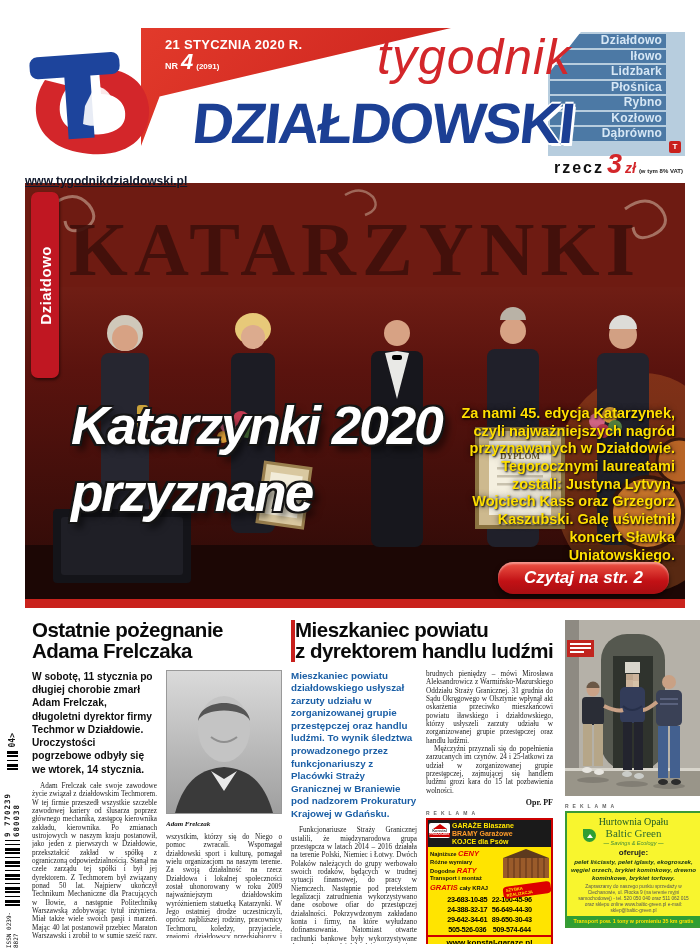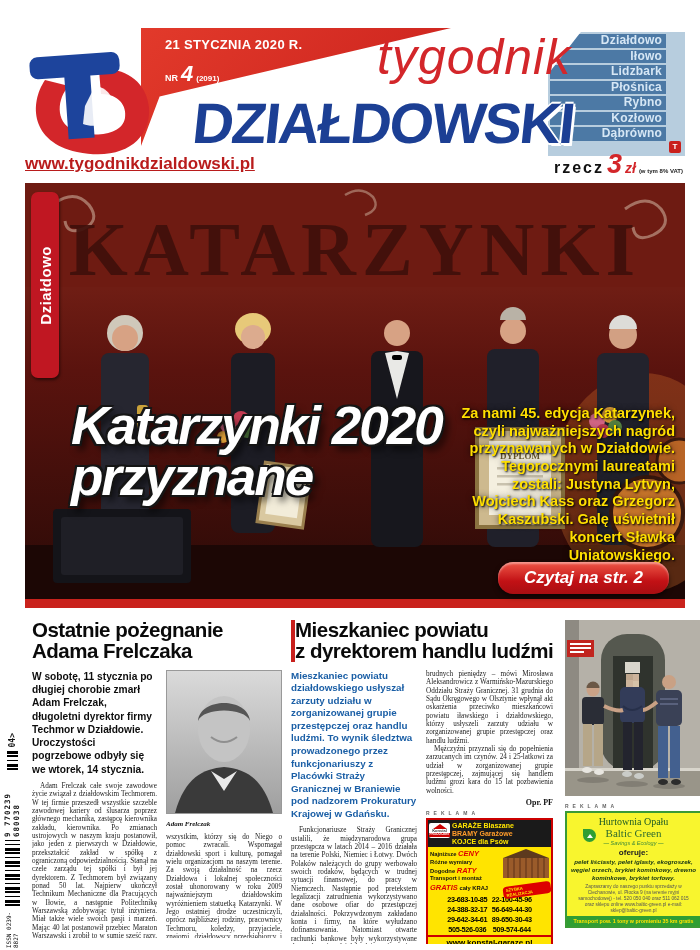--- a/index.html
+++ b/index.html
@@ -15,26 +15,26 @@
   .spine .ean{font-size:7.5px;font-family:"DejaVu Sans Mono",monospace;font-weight:bold;letter-spacing:1px;}
   .spine .ed{font-size:8px;font-family:"DejaVu Sans Mono",monospace;font-weight:bold;}
 
   
   .masthead{position:absolute;left:25px;top:28px;width:660px;height:152px;}
   .wedge{position:absolute;left:116px;top:0;width:310px;height:118px;
          background:linear-gradient(135deg,#e23a2b,#c9201c);
          clip-path:polygon(0 0,100% 0,6% 58%,0 100%);}
   .dateline{position:absolute;left:140px;top:9px;color:#fff;z-index:3;}
   .dateline .d1{font-size:13px;font-weight:bold;letter-spacing:.3px;}
-  .dateline .d2{margin-top:13px;display:flex;align-items:baseline;gap:3px;}
+  .dateline .d2{margin-top:1px;display:flex;align-items:baseline;gap:3px;}
   .dateline .nr{font-size:9px;font-weight:bold;}
   .dateline .num{font-size:22px;font-weight:bold;font-style:italic;line-height:.8;}
   .dateline .paren{font-size:8px;font-weight:bold;}
   .tdlogo{position:absolute;left:0;top:18px;z-index:2;}
-  .url{position:absolute;left:0;top:126px;font-size:17px;font-weight:bold;color:#b91c1c;
+  .url{position:absolute;left:0;top:146px;font-size:12px;font-weight:bold;color:#0f172a;
        text-decoration:underline;z-index:4;}
   .t-script{position:absolute;left:352px;top:0px;font-size:50px;font-style:italic;
             color:#d3262a;letter-spacing:1px;z-index:3;}
   .t-main{position:absolute;left:168px;top:62px;font-size:57px;font-weight:bold;color:#1c3f94;
           letter-spacing:-2px;transform:skewX(-6deg);z-index:3;white-space:nowrap;
           text-shadow:-2px 0 0 #fff,2px 0 0 #fff,0 -2px 0 #fff,0 2px 0 #fff,3px 3px 0 #fff;}
   .towns{position:absolute;right:0;top:4px;width:137px;height:124px;background:#b7cdde;
          clip-path:polygon(24% 0,100% 0,100% 100%,0 100%,0 34%);display:flex;}
   .towns .rows{flex:1;padding:2px 0 2px 2px;display:flex;flex-direction:column;gap:2px;}
   .town{height:13.5px;background:#4c79a5;color:#d6e7f5;font-size:12px;font-weight:bold;
@@ -55,21 +55,21 @@
   .cover svg{display:block;}
   .redbar{position:absolute;left:0;bottom:0;width:100%;height:9px;background:#c9221c;}
   .tab{position:absolute;left:6px;top:9px;width:28px;height:186px;background:#c01722;
        border-radius:7px;display:flex;align-items:center;justify-content:center;box-shadow:1px 2px 3px rgba(0,0,0,.5);}
   .tab span{writing-mode:vertical-rl;transform:rotate(180deg);color:#fff;font-weight:bold;
             font-size:15px;letter-spacing:.5px;}
   .headline{position:absolute;left:46px;top:218px;z-index:3;font-style:italic;font-weight:bold;
             color:#fff;letter-spacing:-2px;line-height:.96;
             text-shadow:-2px -2px 0 #151515,2px -2px 0 #151515,-2px 2px 0 #151515,2px 2px 0 #151515,5px 6px 7px rgba(0,0,0,.6);}
   .headline .h1{font-size:53px;display:block;}
-  .headline .h2{font-size:53px;display:block;margin-top:0;}
+  .headline .h2{font-size:53px;display:block;margin-top:16px;}
   .teaser{position:absolute;right:10px;top:222px;width:214px;text-align:right;z-index:3;
           color:#ffdf00;font-weight:bold;font-size:14.5px;line-height:1.22;
           text-shadow:1px 1px 2px rgba(0,0,0,.95),0 0 6px rgba(0,0,0,.7);}
   .cta{position:absolute;right:16px;bottom:14px;z-index:4;padding:6px 26px;border-radius:15px;
        background:linear-gradient(#ef5747,#c21115 60%,#a80e12);color:#fff;font-weight:bold;
        font-style:italic;font-size:17px;border:0;cursor:pointer;
        box-shadow:inset 0 2px 2px rgba(255,255,255,.4),0 3px 5px rgba(0,0,0,.55);}
 
   
   .articles{position:absolute;left:25px;top:620px;width:660px;height:324px;}

